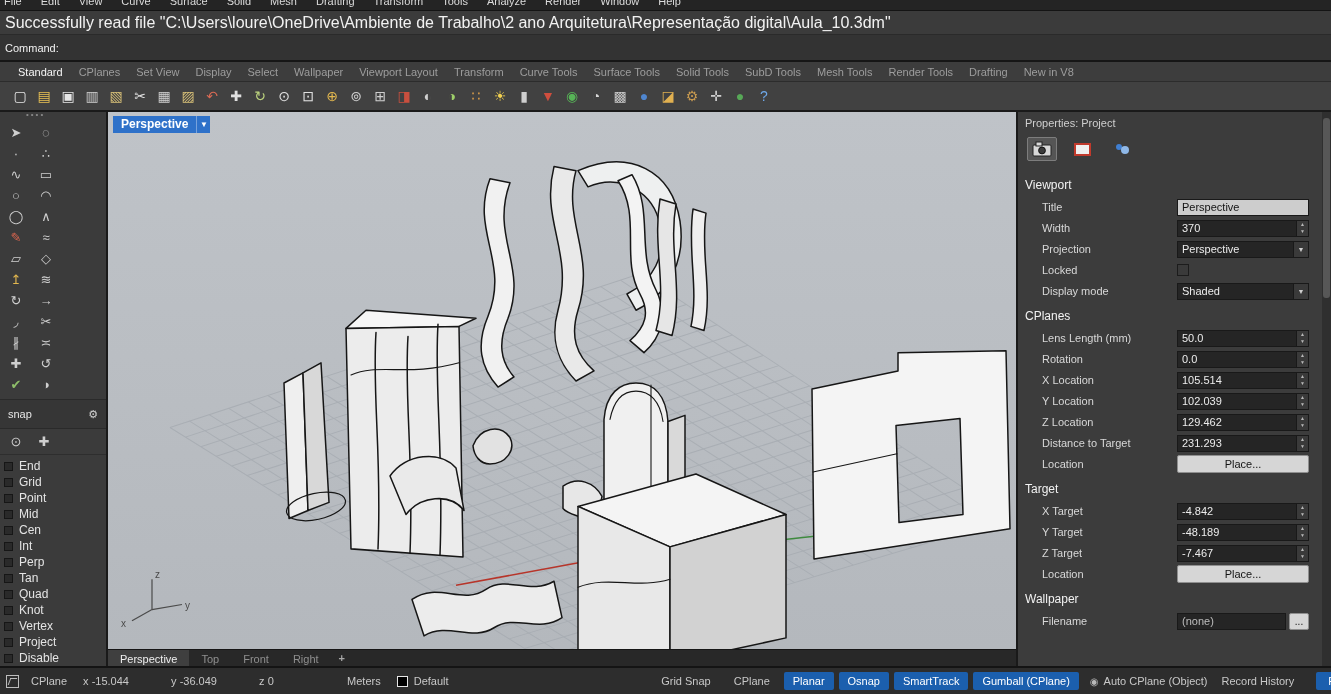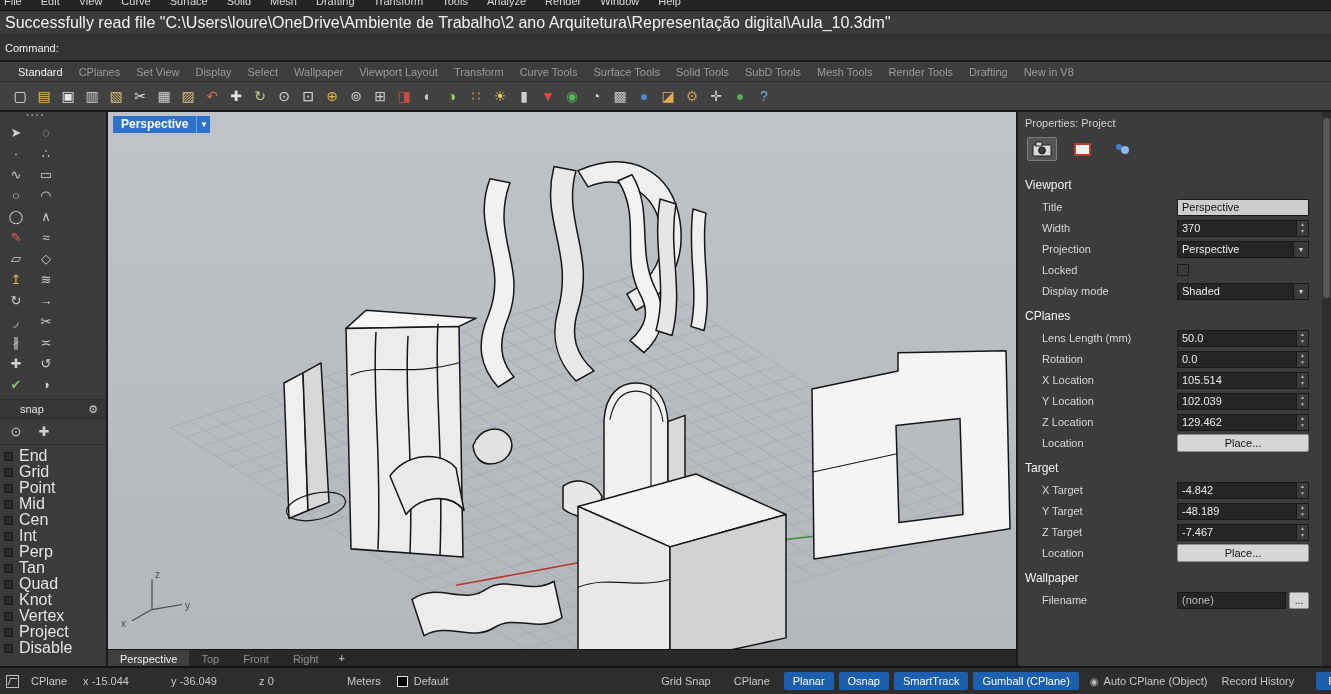--- a/index.html
+++ b/index.html
@@ -31,28 +31,28 @@
 
   
   .workspace{flex:1;display:flex;min-height:0}
 
   
   .left-panel{width:108px;background:#3b3b3b;border-right:2px solid #1a1a1a;display:flex;flex-direction:column;overflow:hidden}
   .grip{height:8px;color:#8a8a8a;font-size:8px;letter-spacing:2px;text-align:left;padding-left:26px;line-height:6px}
   .tool-grid{display:grid;grid-template-columns:30px 30px;justify-content:start;padding:2px 0 0 2px}
   .stool{width:28px;height:21px;display:flex;align-items:center;justify-content:center;cursor:default}
   .stool i{font-style:normal;font-size:13px;color:#cfcfcf}
-  .snap-header{height:20px;display:flex;align-items:center;justify-content:space-between;padding:0 8px 0 20px;margin-top:4px;background:#363636;border-top:1px solid #2a2a2a;border-bottom:1px solid #2a2a2a}
+  .snap-header{height:30px;display:flex;align-items:center;justify-content:space-between;padding:0 8px 0 8px;margin-top:4px;background:#363636;border-top:1px solid #2a2a2a;border-bottom:1px solid #2a2a2a}
   .snap-title{font-size:11px;color:#e6e6e6}
   .snap-gear{font-size:11px;color:#cfcfcf;cursor:default}
   .snap-iconrow{display:flex;padding:2px 0 2px 2px;border-bottom:1px solid #2e2e2e}
   .osnap-list{padding-top:3px}
   .osnap-item{height:16px;display:flex;align-items:center;cursor:default}
   .osnap-box{width:9px;height:9px;background:#2a2a2a;border:1px solid #161616;margin:0 6px 0 4px;flex:none}
-  .osnap-label{font-size:16px;color:#e4e4e4;white-space:nowrap}
+  .osnap-label{font-size:12px;color:#e4e4e4;white-space:nowrap}
 
   
   .vp-col{width:908px;display:flex;flex-direction:column;min-width:0}
   .vp-area{flex:1;position:relative;background:linear-gradient(#bfc3c8,#b4b8bd);overflow:hidden}
   .scene{position:absolute;inset:0;width:100%;height:100%}
   .vp-label-wrap{position:absolute;top:4px;left:5px;display:flex;z-index:5}
   .vp-label{background:var(--accent,#2e71c9);color:#fff;font-size:12px;font-weight:bold;padding:1px 8px 2px;cursor:default}
   .vp-label-caret{background:var(--accent,#2e71c9);color:#fff;font-size:8px;width:14px;display:flex;align-items:center;justify-content:center;border-left:1px solid rgba(255,255,255,.35);cursor:default}
   .vp-tabs{height:17px;background:#282828;display:flex;align-items:stretch;border-top:1px solid #161616}
   .vp-tabs-inner{display:flex}
@@ -648,20 +648,30 @@
           <span class="prop-label">Z Location</span>
         <div class="prop-field">
             <span>129.462</span>
             <span class="spinner">
               <i>▲</i>
               <i>▼</i>
             </span>
           </div>
         </div>
       <div class="prop-row">
+          <span class="prop-label">Distance to Target</span>
+        <div class="prop-field">
+            <span>231.293</span>
+            <span class="spinner">
+              <i>▲</i>
+              <i>▼</i>
+            </span>
+          </div>
+        </div>
+      <div class="prop-row">
           <span class="prop-label">Location</span>
         <button class="place-btn">Place...</button>
         </div>
 
       <div class="rp-section">Target</div>
       <div class="prop-row">
           <span class="prop-label">X Target</span>
         <div class="prop-field">
             <span>-4.842</span>
             <span class="spinner">

